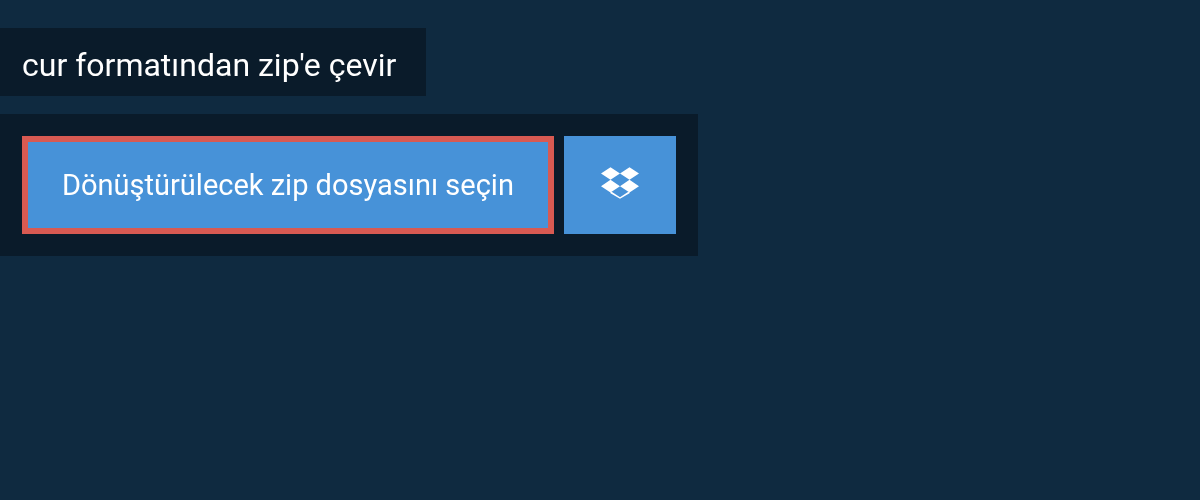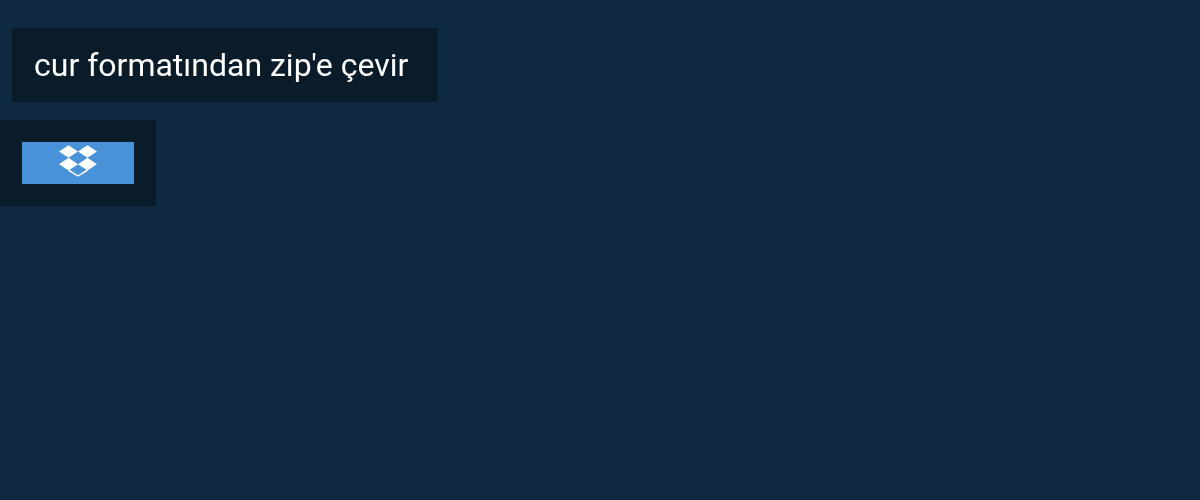--- a/index.html
+++ b/index.html
@@ -13,23 +13,23 @@
       background: #0f2a40;
       font-family: -apple-system, BlinkMacSystemFont, "Segoe UI", Roboto, Helvetica, Arial, sans-serif;
       overflow: hidden;
     }
     .tab-label {
       display: inline-block;
       background: #0a1b2a;
       color: #ffffff;
       font-size: 32px;
       font-weight: 400;
-      padding: 18px 30px 18px 22px;
+      padding: 18px 30px 12px 22px;
       margin-top: 28px;
-      margin-left: 12px;
+      margin-left: 0;
     }
     .upload-panel {
       background: #0a1b2a;
       margin-top: 18px;
       padding: 22px;
       display: flex;
       gap: 10px;
       align-items: stretch;
       width: fit-content;
     }
@@ -63,20 +63,23 @@
 </head>
 <body>
 
 
 
 <div class="tab-label">
   <span>cur formatından zip'e çevir</span>
 </div>
 
 <div class="upload-panel">
+  <div class="select-file-button">
+    <span>Dönüştürülecek zip dosyasını seçin</span>
+  </div>
   <div class="dropbox-button">
     <span>
       <svg viewBox="0 0 24 24" xmlns="http://www.w3.org/2000/svg">
         <path d="M6 2L0 6l6 4-6 4 6 4 6-4 6 4 6-4-6-4 6-4-6-4-6 4-6-4zm6 4l6 4-6 4-6-4 6-4zm-6 12.5l6 3.5 6-3.5v-1.5l-6 4-6-4v1.5z"></path>
       </svg>
     </span>
   </div>
 </div>
 
 

